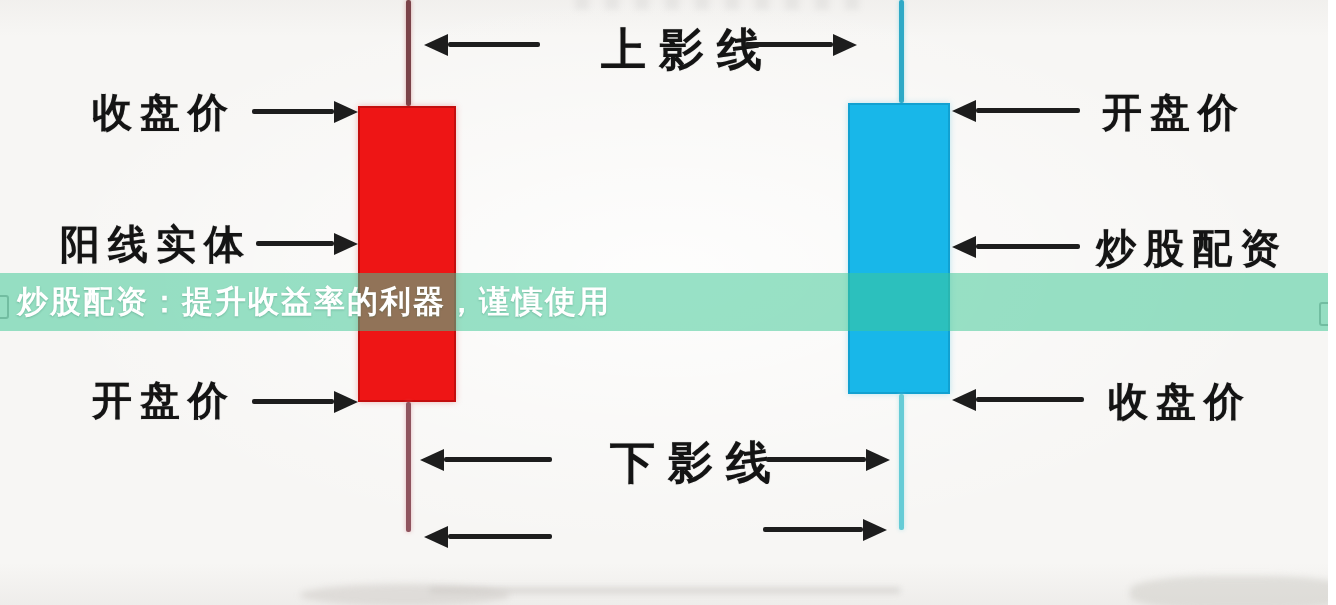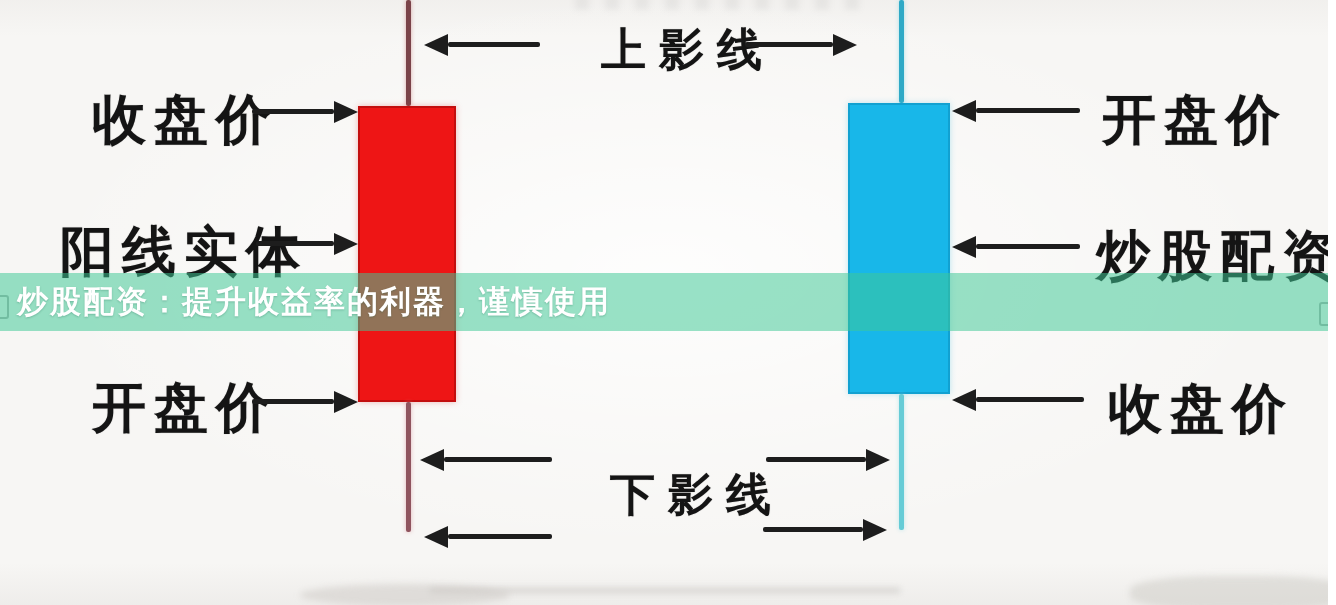--- a/index.html
+++ b/index.html
@@ -34,21 +34,21 @@
   .wick-bull-bottom{left:406px; top:402px; height:130px; background:#8f545e; box-shadow:0 0 4px rgba(215,140,150,.6);}
   .wick-bear-top{left:899px; top:0; height:103px; background:var(--bear-wick,#2fa9c6); box-shadow:0 0 4px rgba(120,210,225,.6);}
   .wick-bear-bottom{left:899px; top:394px; height:136px; background:#66ccd6; box-shadow:0 0 4px rgba(150,220,228,.6);}
 
   
   .lbl{
     position:absolute; z-index:2; color:var(--label-text,#141414);
     font-weight:600; white-space:nowrap; line-height:1;
     text-shadow:0 0 1px rgba(0,0,0,.35);
   }
-  .lbl-side{font-size:54px; letter-spacing:8px;}
+  .lbl-side{font-size:40px; letter-spacing:8px;}
   .lbl-mid{font-size:45px; letter-spacing:13px;}
 
   
   .arrow{position:absolute; height:5px; background:var(--arrow,#1d1d1d); z-index:2; border-radius:2px;}
   .arrow::after{
     content:""; position:absolute; top:50%; transform:translateY(-50%);
     border-top:11px solid transparent; border-bottom:11px solid transparent;
   }
   .arrow.dir-right::after{left:100%; border-left:24px solid var(--arrow,#1d1d1d);}
   .arrow.dir-left::after{right:100%; border-right:24px solid var(--arrow,#1d1d1d);}
@@ -116,21 +116,21 @@
 
   <div class="arrow dir-left" style="left:976px; top:108px; width:104px;"></div>
   <div class="lbl lbl-side" style="left:1102px; top:92px;">开盘价</div>
 
   <div class="arrow dir-left" style="left:976px; top:244px; width:104px;"></div>
   <div class="lbl lbl-side" style="left:1096px; top:228px;">炒股配资</div>
 
   <div class="arrow dir-left" style="left:976px; top:397px; width:108px;"></div>
   <div class="lbl lbl-side" style="left:1108px; top:381px;">收盘价</div>
 
-  <div class="lbl lbl-mid" style="left:610px; top:440px;margin-top:32px;">下影线</div>
+  <div class="lbl lbl-mid" style="left:610px; top:440px;">下影线</div>
   <div class="arrow dir-left" style="left:444px; top:457px; width:108px;"></div>
   <div class="arrow dir-right" style="left:766px; top:457px; width:100px;"></div>
 
   <div class="arrow dir-left" style="left:448px; top:534px; width:104px;"></div>
   <div class="arrow dir-right" style="left:763px; top:527px; width:100px;"></div>
 
   <div class="banner">
     <span class="banner-text">炒股配资：提升收益率的利器，谨慎使用</span>
   </div>
   <div class="banner-endmark endmark-left"></div>

